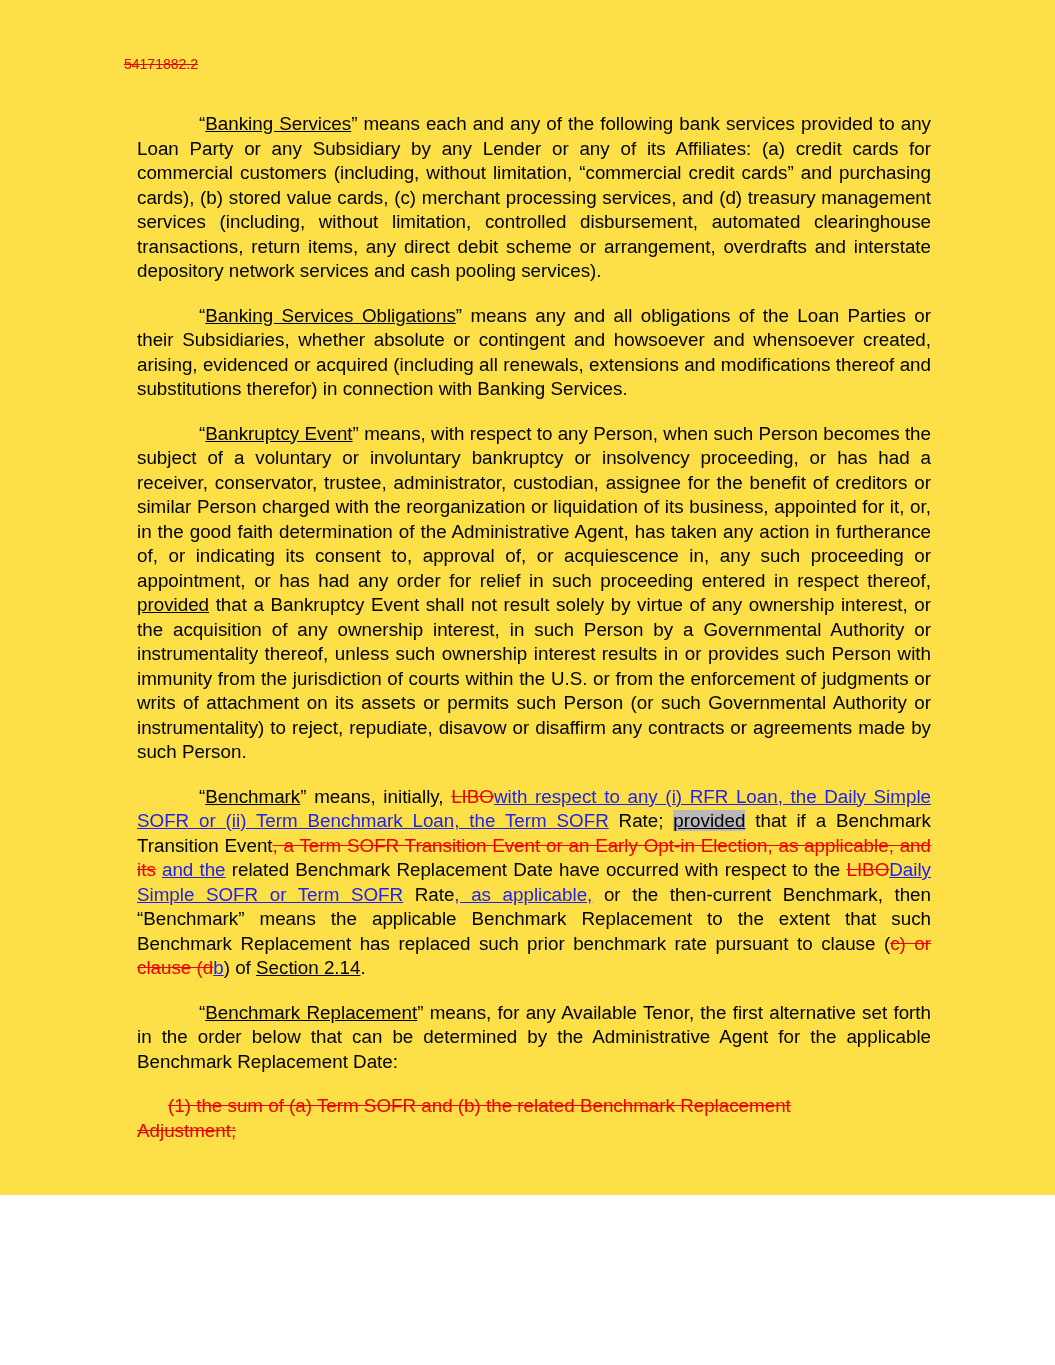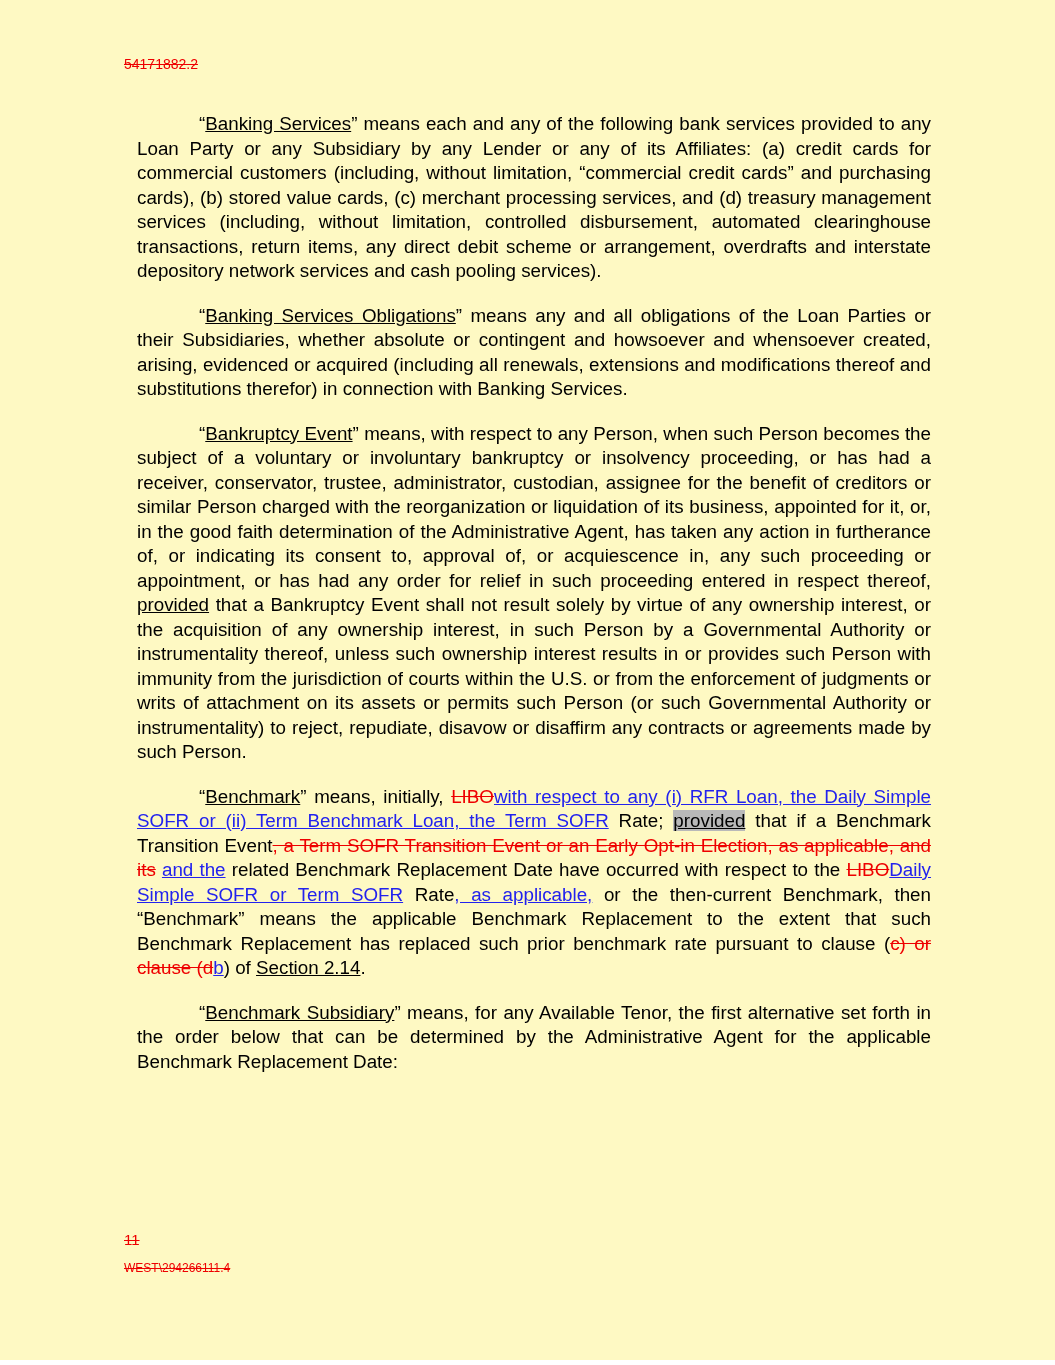--- a/index.html
+++ b/index.html
@@ -3,22 +3,22 @@
 <meta charset="utf-8">
 <style>
   html, body {
     margin: 0;
     padding: 0;
     background: #ffffff;
   }
   .page {
     position: relative;
     width: 1055px;
-    height: 1360px;
-    background: #fef9c3;
+    height: 1195px;
+    background: #fde047;
     font-family: "Liberation Sans", sans-serif;
     color: #000000;
     overflow: hidden;
   }
   .doc-number {
     position: absolute;
     top: 56px;
     left: 124px;
     font-size: 14px;
     line-height: 17px;
@@ -63,21 +63,22 @@
 <div class="page">
   <div class="doc-number">
     <span class="del">54171882.2</span>
   </div>
 
   <div class="content" id="doc-content">
       <p class="body"><span class="t">“</span><span class="u">Banking Services</span><span class="t">” means each and any of the following bank services provided to any Loan Party or any Subsidiary by any Lender or any of its Affiliates: (a) credit cards for commercial customers (including, without limitation, “commercial credit cards” and purchasing cards), (b) stored value cards, (c) merchant processing services, and (d) treasury management services (including, without limitation, controlled disbursement, automated clearinghouse transactions, return items, any direct debit scheme or arrangement, overdrafts and interstate depository network services and cash pooling services).</span></p>
       <p class="body"><span class="t">“</span><span class="u">Banking Services Obligations</span><span class="t">” means any and all obligations of the Loan Parties or their Subsidiaries, whether absolute or contingent and howsoever and whensoever created, arising, evidenced or acquired (including all renewals, extensions and modifications thereof and substitutions therefor) in connection with Banking Services.</span></p>
       <p class="body"><span class="t">“</span><span class="u">Bankruptcy Event</span><span class="t">” means, with respect to any Person, when such Person becomes the subject of a voluntary or involuntary bankruptcy or insolvency proceeding, or has had a receiver, conservator, trustee, administrator, custodian, assignee for the benefit of creditors or similar Person charged with the reorganization or liquidation of its business, appointed for it, or, in the good faith determination of the Administrative Agent, has taken any action in furtherance of, or indicating its consent to, approval of, or acquiescence in, any such proceeding or appointment, or has had any order for relief in such proceeding entered in respect thereof, </span><span class="u">provided</span><span class="t"> that a Bankruptcy Event shall not result solely by virtue of any ownership interest, or the acquisition of any ownership interest, in such Person by a Governmental Authority or instrumentality thereof, unless such ownership interest results in or provides such Person with immunity from the jurisdiction of courts within the U.S. or from the enforcement of judgments or writs of attachment on its assets or permits such Person (or such Governmental Authority or instrumentality) to reject, repudiate, disavow or disaffirm any contracts or agreements made by such Person.</span></p>
       <p class="body"><span class="t">“</span><span class="u">Benchmark</span><span class="t">” means, initially, </span><span class="del">LIBO</span><span class="ins">with respect to any (i) RFR Loan, the Daily Simple SOFR or (ii) Term Benchmark Loan, the Term SOFR</span><span class="t"> Rate; </span><span class="hl">provided</span><span class="t"> that if a Benchmark Transition Event</span><span class="del">, a Term SOFR Transition Event or an Early Opt-in Election, as applicable, and its</span><span class="t"> </span><span class="ins">and the</span><span class="t"> related Benchmark Replacement Date have occurred with respect to the </span><span class="del">LIBO</span><span class="ins">Daily Simple SOFR or Term SOFR</span><span class="t"> Rate</span><span class="ins">, as applicable,</span><span class="t"> or the then-current Benchmark, then “Benchmark” means the applicable Benchmark Replacement to the extent that such Benchmark Replacement has replaced such prior benchmark rate pursuant to clause (</span><span class="del">c) or clause (d</span><span class="ins">b</span><span class="t">) of </span><span class="u">Section 2.14</span><span class="t">.</span></p>
-      <p class="body"><span class="t">“</span><span class="u">Benchmark Subsidiary</span><span class="t">” means, for any Available Tenor, the first alternative set forth in the order below that can be determined by the Administrative Agent for the applicable Benchmark Replacement Date:</span></p>
+      <p class="body"><span class="t">“</span><span class="u">Benchmark Replacement</span><span class="t">” means, for any Available Tenor, the first alternative set forth in the order below that can be determined by the Administrative Agent for the applicable Benchmark Replacement Date:</span></p>
+      <p class="item"><span class="del">(1) the sum of (a) Term SOFR and (b) the related Benchmark Replacement Adjustment;</span></p>
     </div>
 
   <div class="page-number">
     <span class="del">11</span>
   </div>
   <div class="doc-id">
     <span class="del">WEST\294266111.4</span>
   </div>
 </div>
 

